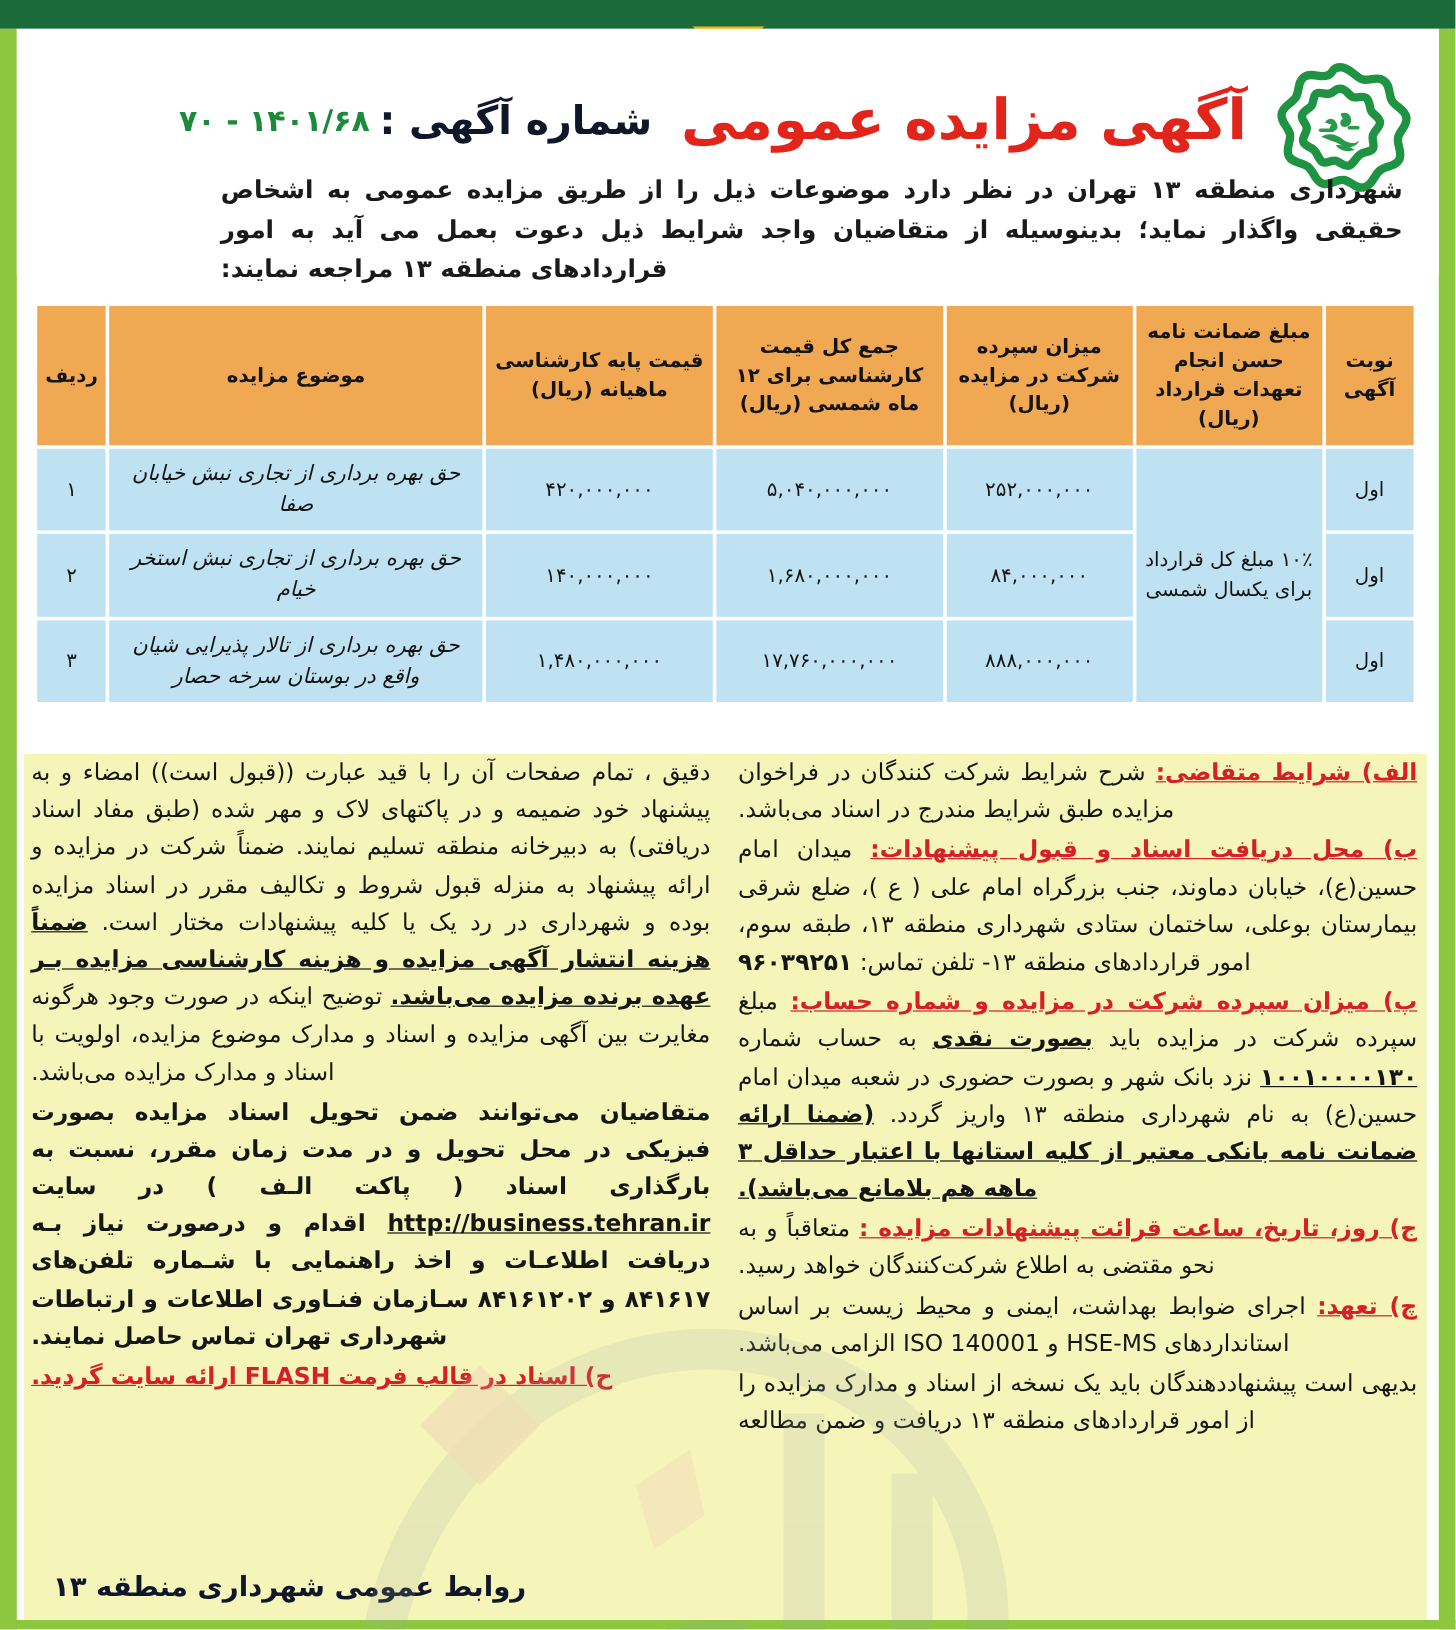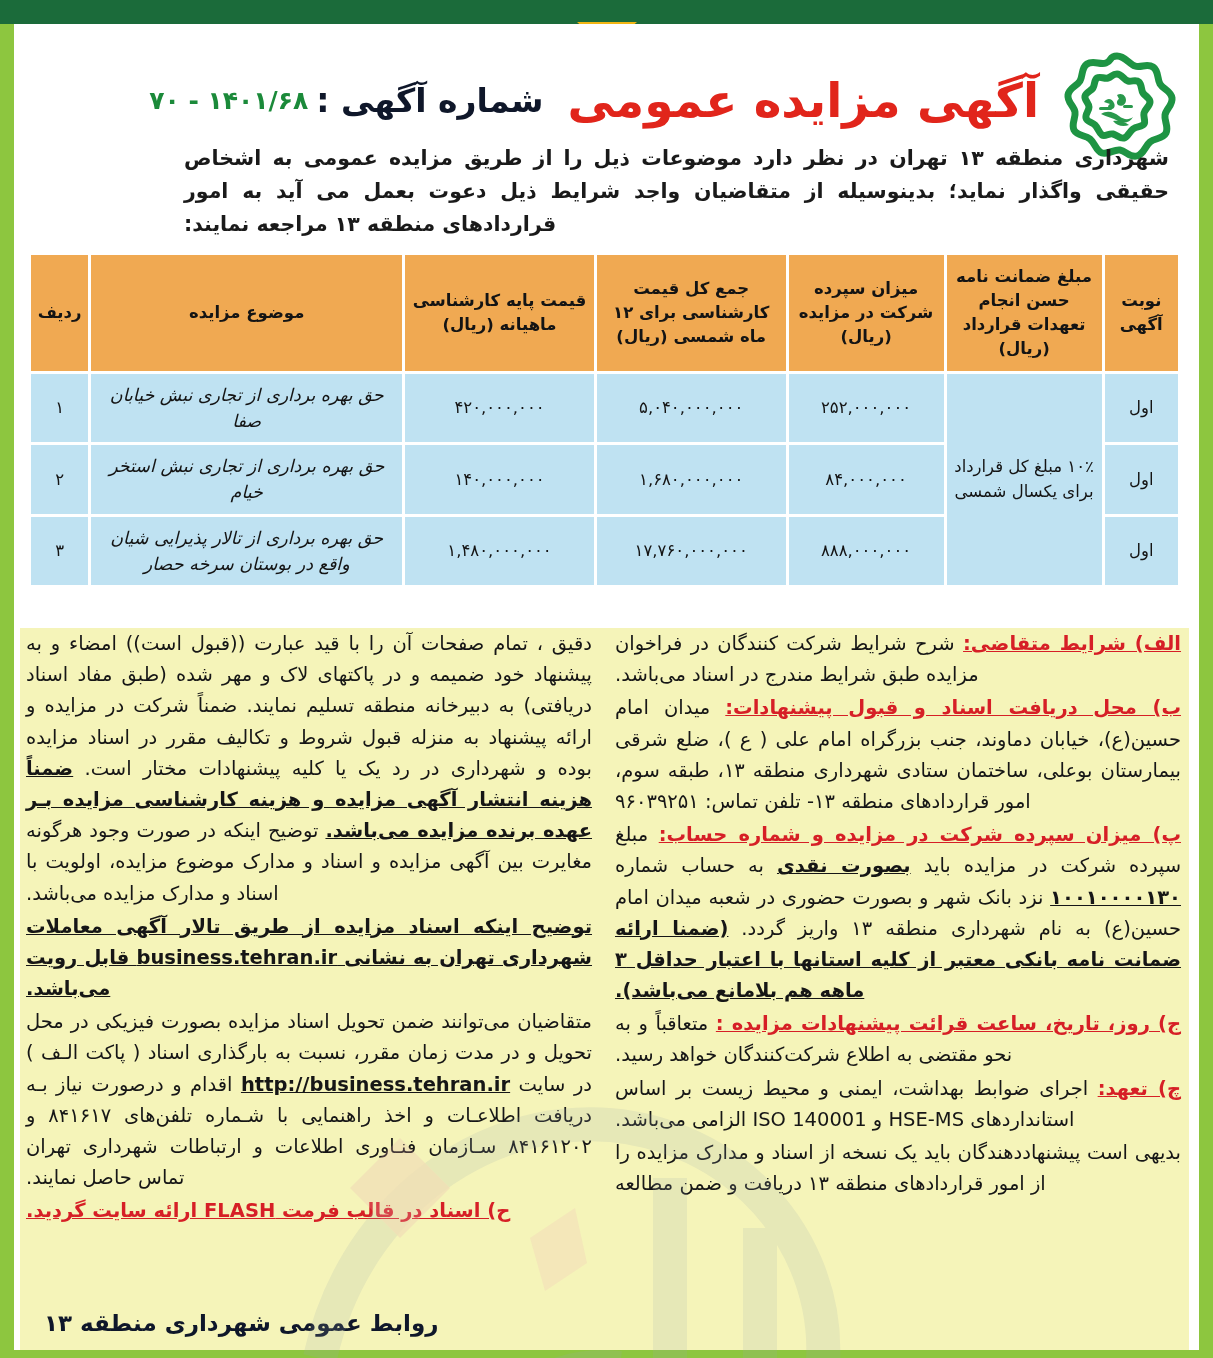--- a/index.html
+++ b/index.html
@@ -143,21 +143,21 @@
     color:#161616;
     text-align:justify;
   }
   .col-right{right:8px;width:566px;}
   .col-left{left:6px;width:566px;}
   .p{margin:0 0 2px 0;text-align:justify;text-align-last:right;}
   .p.jl{text-align-last:left;}
   .lbl{
     color:#d61f26;font-weight:bold;text-decoration:underline;
   }
-  .b{font-weight:normal;}
+  .b{font-weight:bold;}
   .bu{font-weight:bold;text-decoration:underline;}
   .ltr{direction:ltr;unicode-bidi:embed;display:inline-block;}
   .footer-sign{
     position:absolute;left:24px;bottom:14px;
     color:#0f172a;
     font-size:23px;
     font-weight:bold;
     direction:rtl;
   }
   
@@ -304,23 +304,20 @@
         <span class="lbl">چ) تعهد:</span><span> اجرای ضوابط بهداشت، ایمنی و محیط زیست بر اساس استانداردهای </span><span class="ltr">HSE-MS</span><span> و </span><span class="ltr">ISO 140001</span><span> الزامی می‌باشد.</span>
       </p>
       <p class="p jl">بدیهی است پیشنهاددهندگان باید یک نسخه از اسناد و مدارک مزایده را از امور قراردادهای منطقه ۱۳ دریافت و ضمن مطالعه</p>
     </div>
 
     <div class="col col-left">
       <p class="p jl">
         <span>دقیق ، تمام صفحات آن را با قید عبارت ((قبول است)) امضاء و به پیشنهاد خود ضمیمه و در پاکتهای لاک و مهر شده (طبق مفاد اسناد دریافتی) به دبیرخانه منطقه تسلیم نمایند. ضمناً شرکت در مزایده و ارائه پیشنهاد به منزله قبول شروط و تکالیف مقرر در اسناد مزایده بوده و شهرداری در رد یک یا کلیه پیشنهادات مختار است. </span><span class="bu">ضمناً هزینه انتشار آگهی  مزایده و هزینه کارشناسی مزایده بـر عهده برنده مزایده می‌باشد.</span><span> توضیح اینکه در صورت وجود هرگونه مغایرت بین آگهی مزایده  و اسناد و مدارک موضوع مزایده، اولویت با اسناد و مدارک مزایده می‌باشد.</span>
       </p>
       <p class="p jl">
-        <span class="bu">توضیح اینکه اسناد مزایده از طریق تالار آگهی معاملات شهرداری تهران به نشانی business.tehran.ir قابل رویت می‌باشد.</span>
-      </p>
-      <p class="p jl">
         <span class="b">متقاضیان می‌توانند ضمن تحویل اسناد مزایده  بصورت فیزیکی در محل تحویل و در مدت زمان مقرر، نسبت به بارگذاری اسناد ( پاکت الـف ) در سایت </span><span class="bu ltr">http://business.tehran.ir</span><span class="b"> اقدام و درصورت نیاز بـه دریافت اطلاعـات و اخذ راهنمایی با شـماره تلفن‌های </span><span class="b">۸۴۱۶۱۷</span><span class="b"> و </span><span class="b">۸۴۱۶۱۲۰۲</span><span class="b"> سـازمان فنـاوری اطلاعات و ارتباطات شهرداری تهران تماس حاصل نمایند.</span>
       </p>
       <p class="p jl">
         <span class="lbl">ح) اسناد در قالب فرمت  FLASH  ارائه سایت گردید.</span>
       </p>
     </div>
 
     <div class="footer-sign">روابط عمومی شهرداری منطقه ۱۳</div>
   </div>
 

